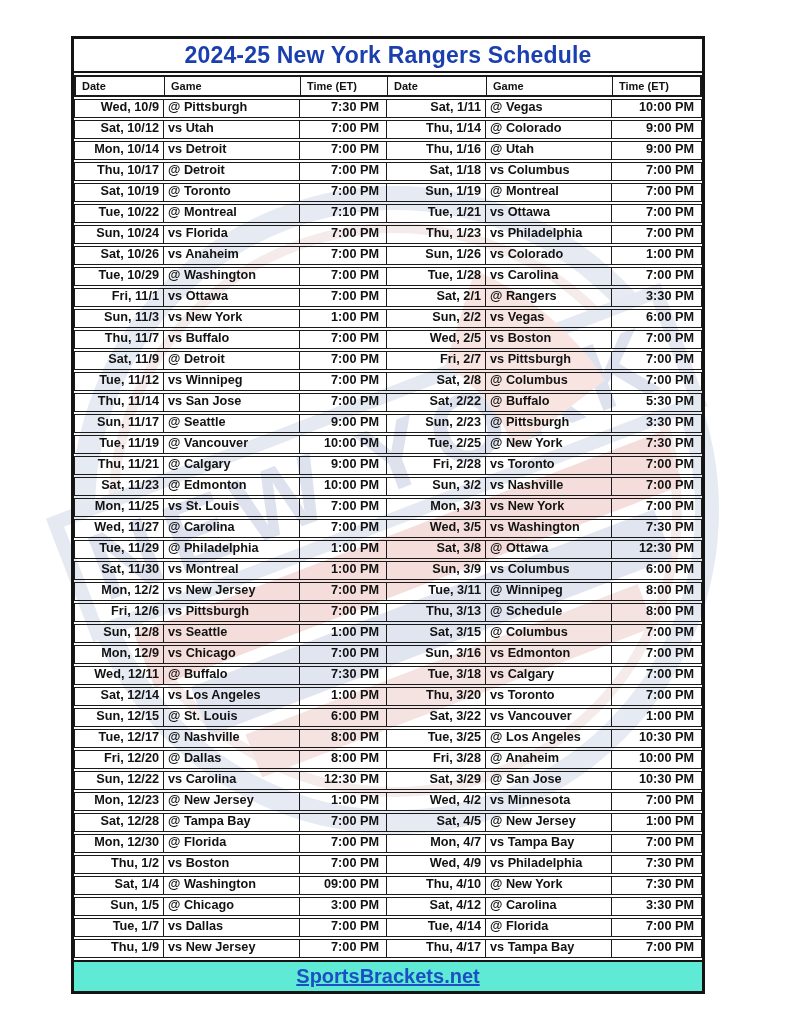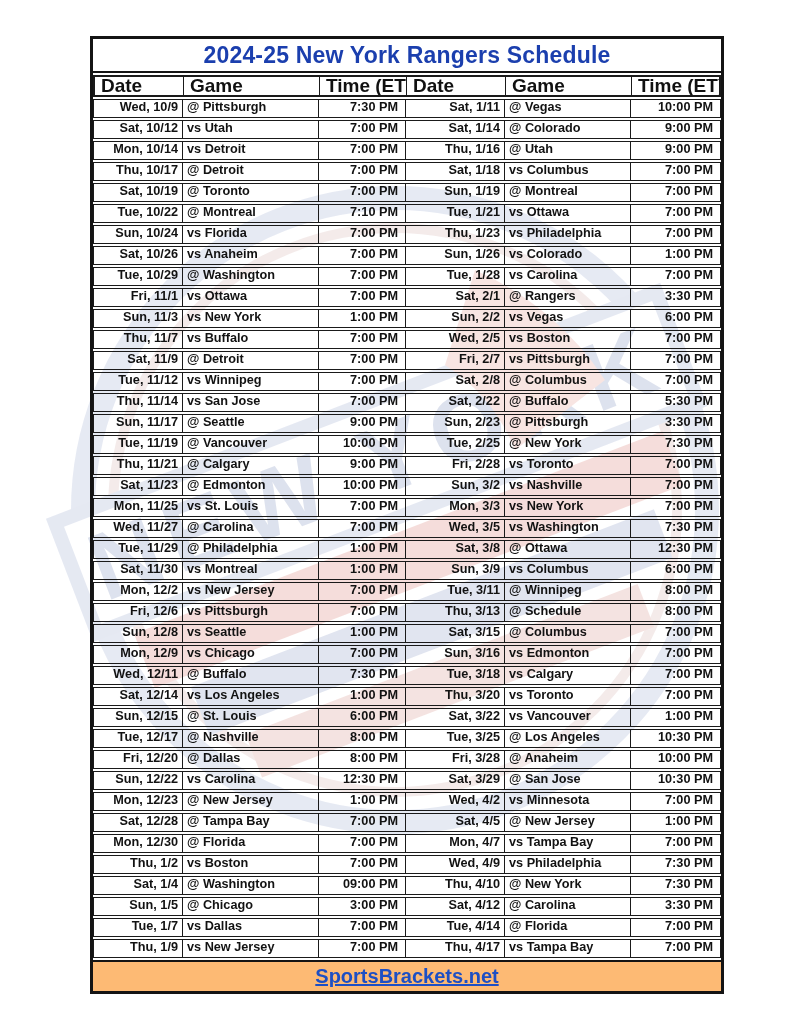--- a/index.html
+++ b/index.html
@@ -26,21 +26,20 @@
   }
 
   .board {
     position: absolute;
     left: 71px;
     top: 36px;
     width: 634px;
     border: 3px solid #141414;
     z-index: 1;
     background: transparent;
-    margin-left: 19px;
   }
 
   .title-bar {
     height: 34px;
     border-bottom: 2px solid #141414;
     display: flex;
     align-items: center;
     justify-content: center;
   }
   .title-bar h1 {
@@ -60,21 +59,21 @@
   .strip > span {
     display: block;
     overflow: hidden;
     white-space: nowrap;
   }
   .strip > span + span { border-left: 1.5px solid #1a1a1a; }
 
   .header-strip {
     height: 22px;
     border-width: 2px;
-    font-size: 19px;
+    font-size: 11px;
     font-weight: 700;
     color: #111;
   }
   .header-strip > span {
     line-height: 18px;
     padding-left: 6px;
     text-align: left;
   }
 
   .row {
@@ -89,21 +88,21 @@
   .c-time { text-align: right; padding-right: 7px; }
 
   #rows-container { display: block; }
 
   .footer-bar {
     height: 31px;
     border-top: 2px solid #141414;
     display: flex;
     align-items: center;
     justify-content: center;
-    background: #fdba74;
+    background: #5eead4;
   }
   .footer-bar a {
     font-size: 20px;
     font-weight: 700;
     color: #1d4fc4;
     text-decoration: underline;
     cursor: pointer;
   }
 </style>
 </head>
@@ -145,21 +144,21 @@
           <span class="c-game">@ Pittsburgh</span>
           <span class="c-time">7:30 PM</span>
           <span class="c-date">Sat, 1/11</span>
           <span class="c-game">@ Vegas</span>
           <span class="c-time">10:00 PM</span>
         </div>
         <div class="strip row">
           <span class="c-date">Sat, 10/12</span>
           <span class="c-game">vs Utah</span>
           <span class="c-time">7:00 PM</span>
-          <span class="c-date">Sat, 1/14</span>
+          <span class="c-date">Thu, 1/14</span>
           <span class="c-game">@ Colorado</span>
           <span class="c-time">9:00 PM</span>
         </div>
         <div class="strip row">
           <span class="c-date">Mon, 10/14</span>
           <span class="c-game">vs Detroit</span>
           <span class="c-time">7:00 PM</span>
           <span class="c-date">Thu, 1/16</span>
           <span class="c-game">@ Utah</span>
           <span class="c-time">9:00 PM</span>

